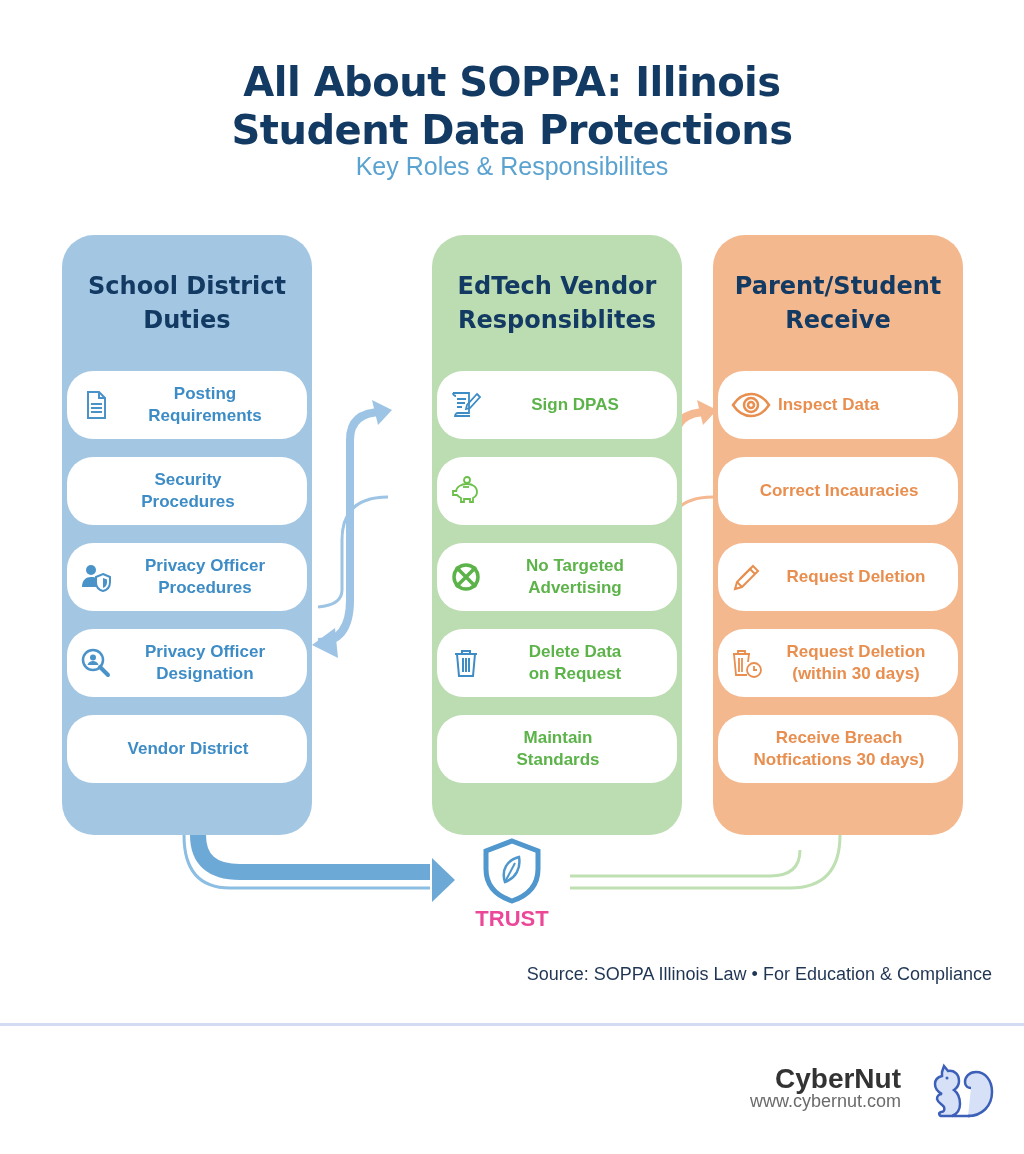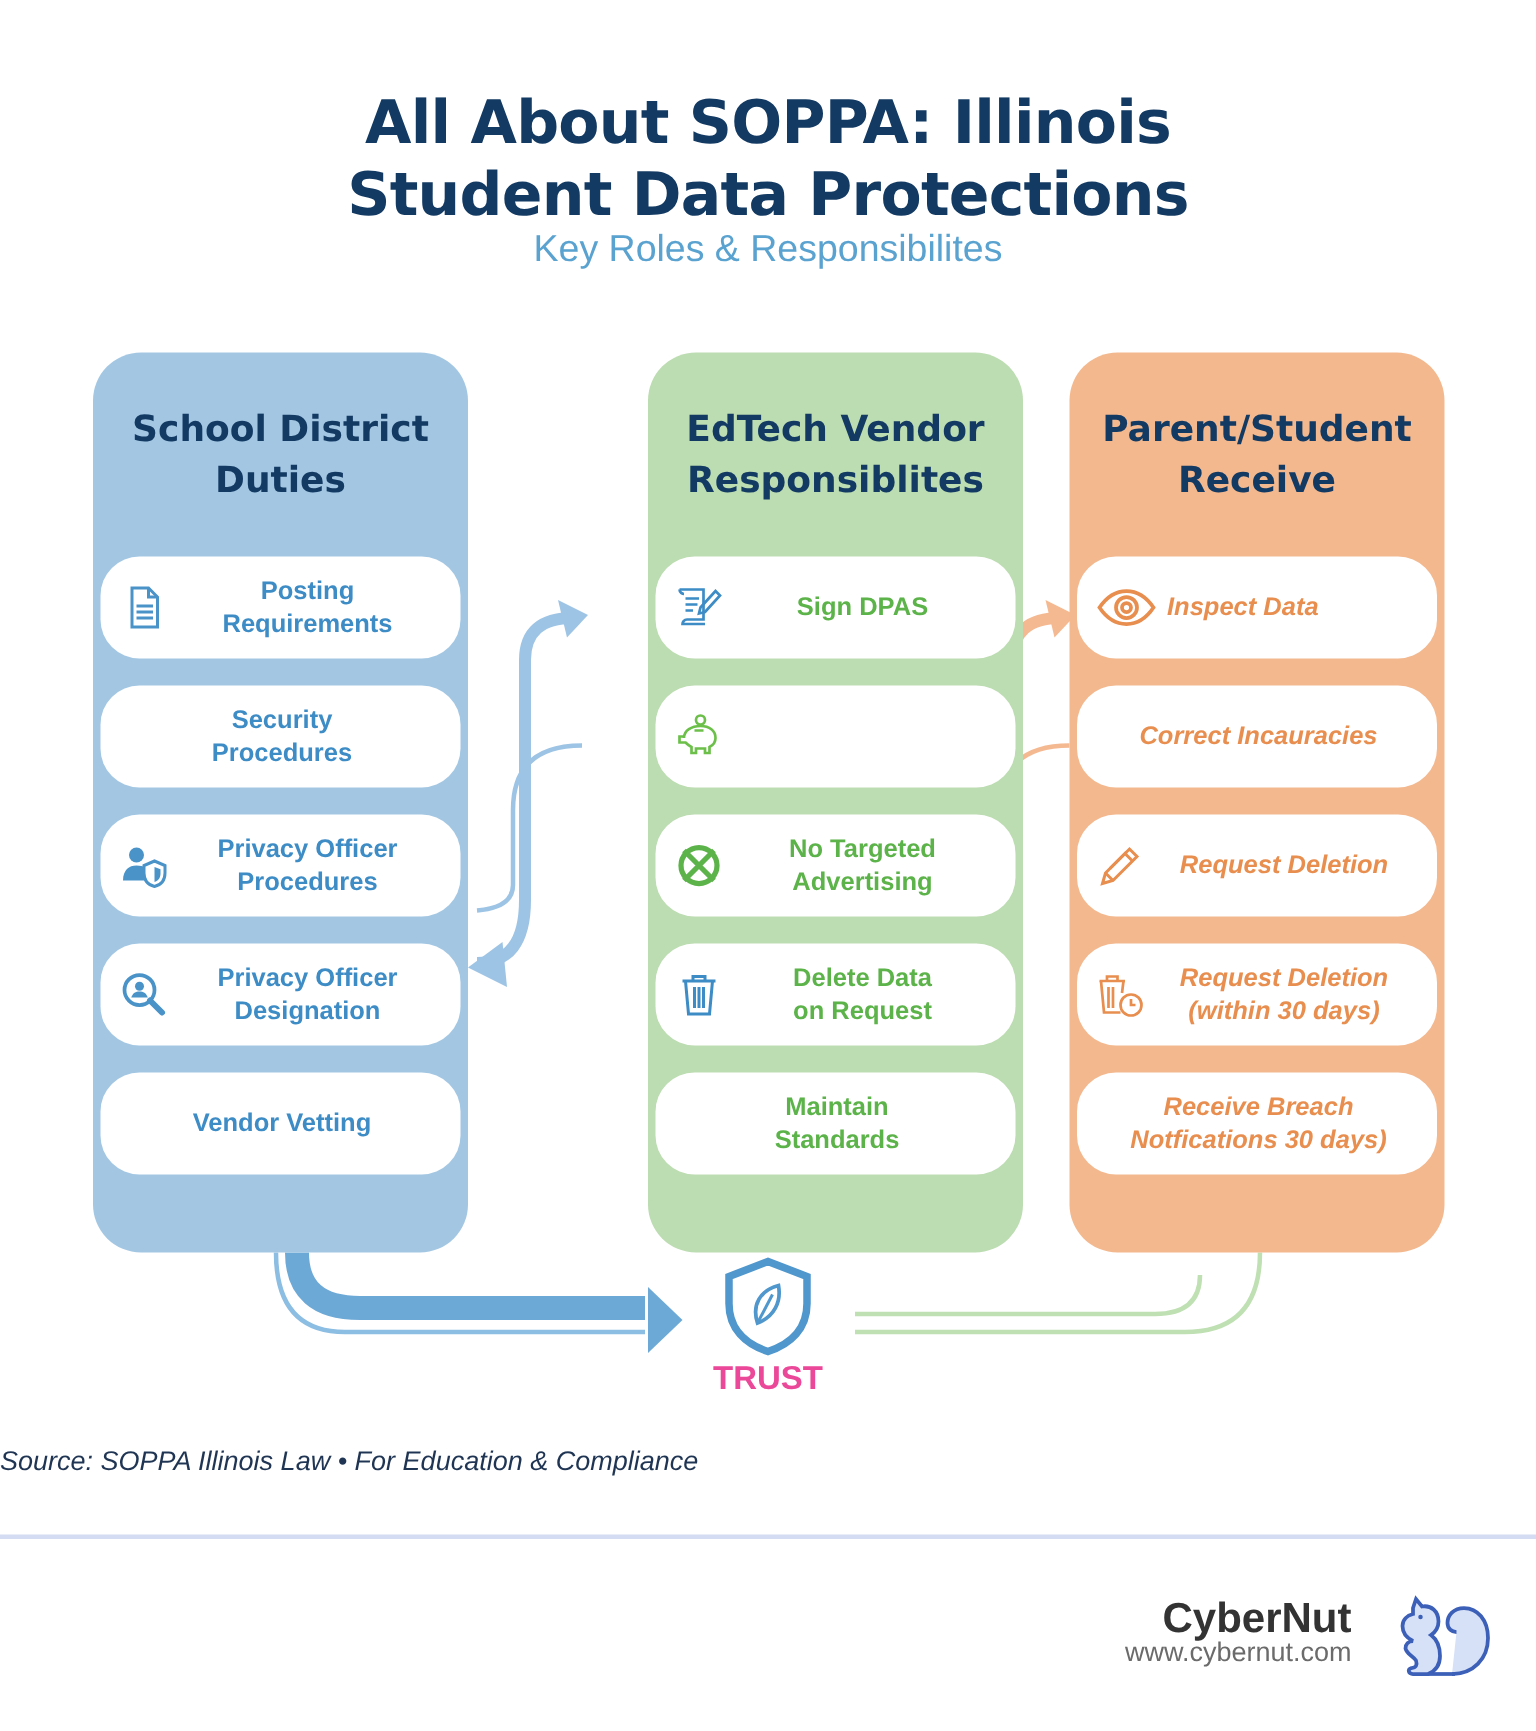--- a/index.html
+++ b/index.html
@@ -64,36 +64,35 @@
       flex: 1;
       text-align: center;
       font-weight: 700;
       font-size: 17px;
       line-height: 22px;
       font-family: "Liberation Sans", sans-serif;
     }
     .card.noicon .label { padding-right: 0; }
     .col-district .label { color: #3d8cc6; }
     .col-vendor .label { color: #5cb349; }
-    .col-rights .label { color: #e88e4f; font-style: italic; }
+    .col-rights .label { color: #e88e4f; }
 
     .connectors { position: absolute; left: 0; top: 0; width: 1024px; height: 1154px; pointer-events: none; }
 
     .trust-shield { position: absolute; left: 481px; top: 838px; width: 62px; height: 66px; }
     .trust-label {
       position: absolute; left: 0; top: 905px; width: 1024px; text-align: center;
       color: #ec4899; font-weight: 700; font-size: 22px; line-height: 28px;
       font-family: "Liberation Sans", sans-serif;
     }
 
     .source {
-      position: absolute; left: 0; top: 962px; width: 992px; text-align: left;
+      position: absolute; left: 0; top: 962px; width: 992px; text-align: right;
       color: #1f3553; font-size: 18px; line-height: 24px;
       font-family: "Liberation Sans", sans-serif;
-      font-style: italic;
     }
 
     .divider {
       position: absolute; left: 0; top: 1023px; width: 1024px; height: 3px;
       background: #d3dcf2;
     }
 
     .brand-name {
       position: absolute; right: 123px; top: 1066px;
       color: #333333; font-weight: 700; font-size: 28px; line-height: 26px;
@@ -193,21 +192,21 @@
         </svg>
       </span>
       <span class="label">
         <div>Privacy Officer</div>
         <div>Designation</div>
       </span>
     </div>
 
     <div class="card noicon" style="top:480px">
       <span class="label">
-        <div>Vendor Vetting</div>
+        <div>Vendor District</div>
       </span>
     </div>
   </div>
 
   <div class="column col-vendor">
     <div class="col-heading">
       <div>EdTech Vendor</div>
       <div>Responsiblites</div>
     </div>
 

